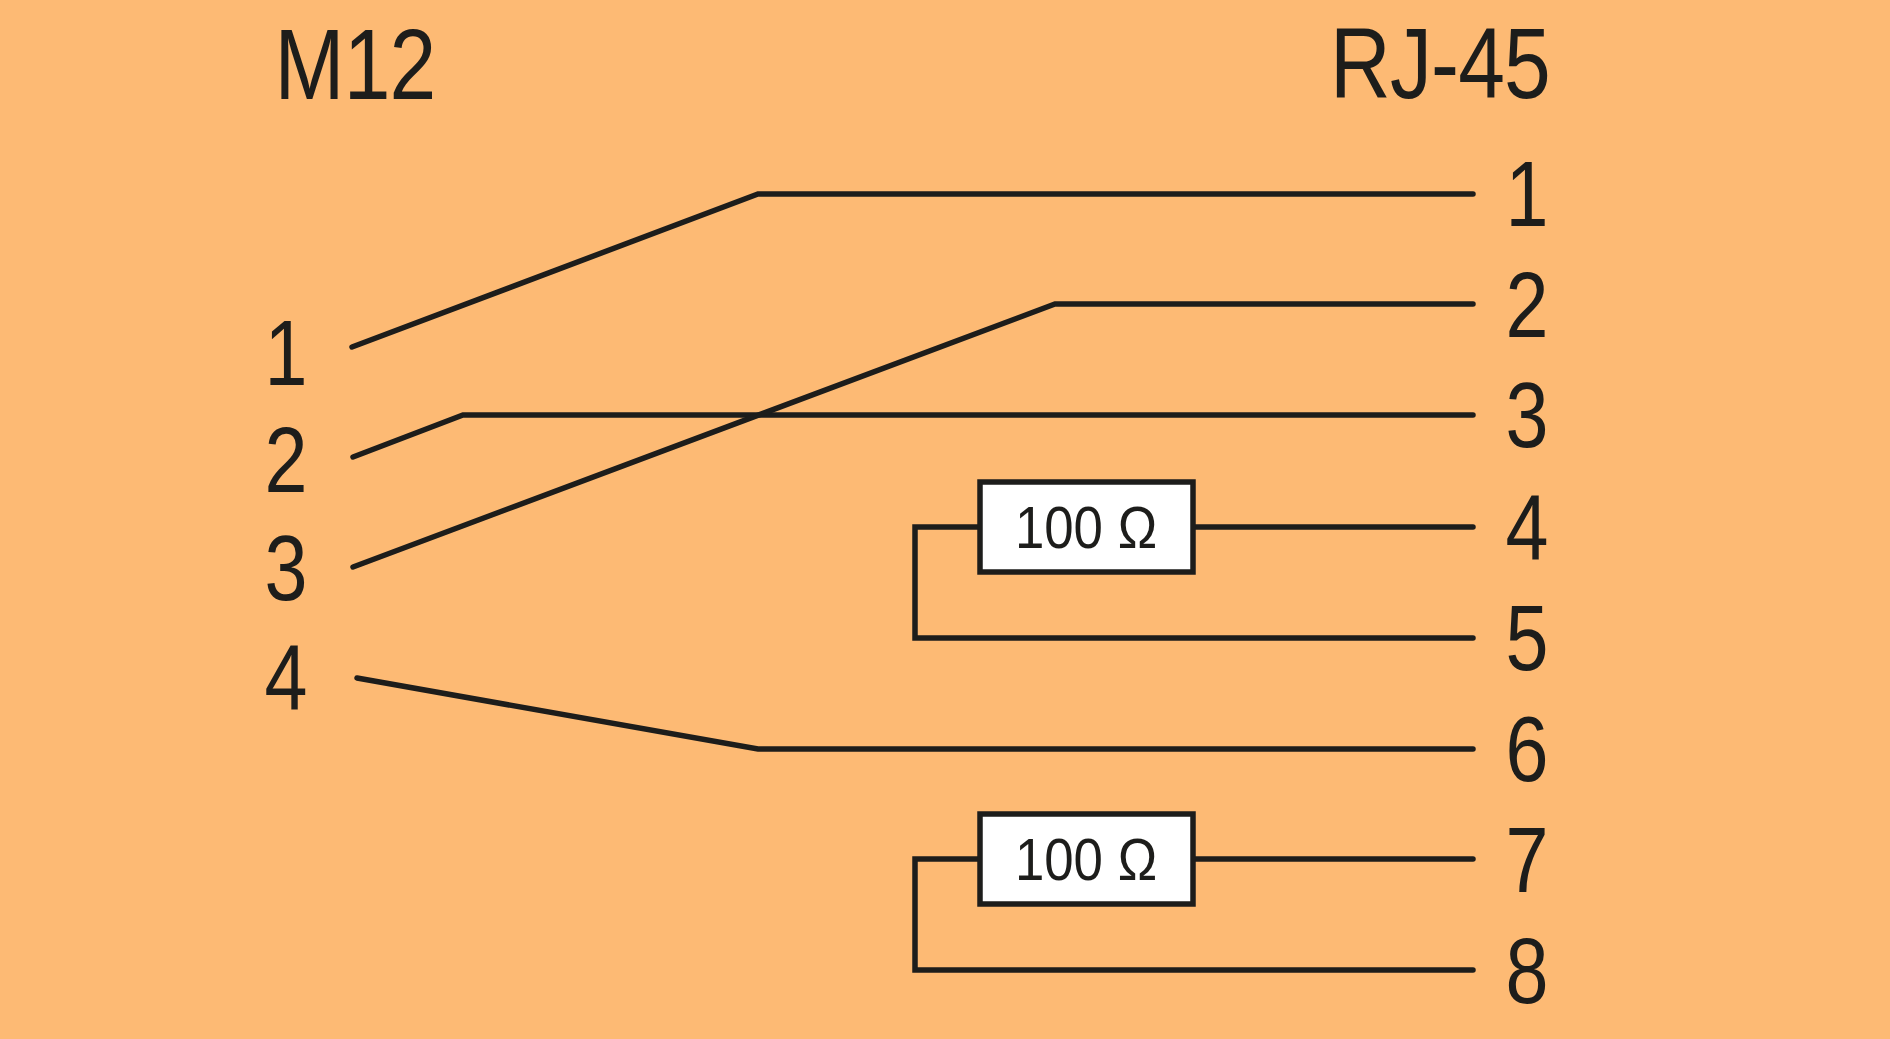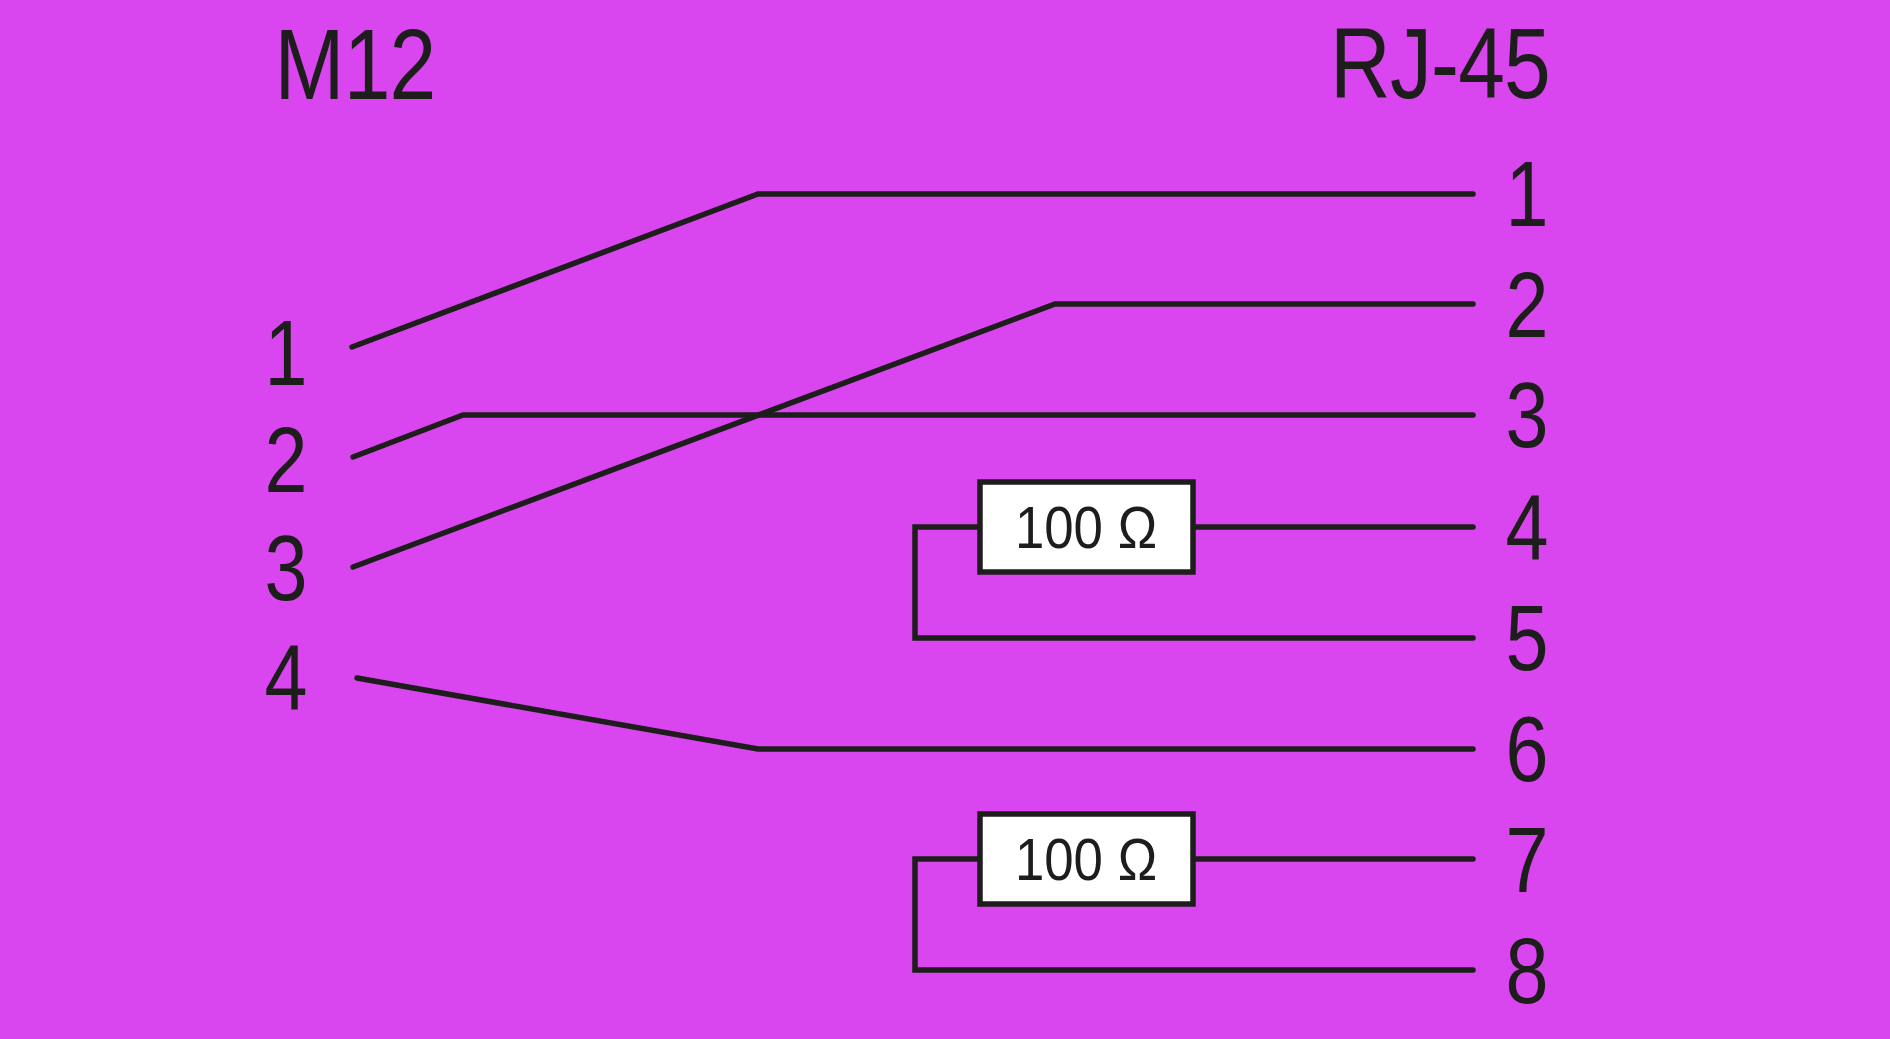--- a/index.html
+++ b/index.html
@@ -4,21 +4,21 @@
 <style>
   html, body {
     margin: 0;
     padding: 0;
     background: #ffffff;
   }
   .stage {
     position: relative;
     width: 1890px;
     height: 1039px;
-    background: #d946ef;
+    background: #fdba74;
     overflow: hidden;
     font-family: "Liberation Sans", sans-serif;
   }
   .wire-layer {
     position: absolute;
     left: 0;
     top: 0;
     width: 1890px;
     height: 1039px;
   }

